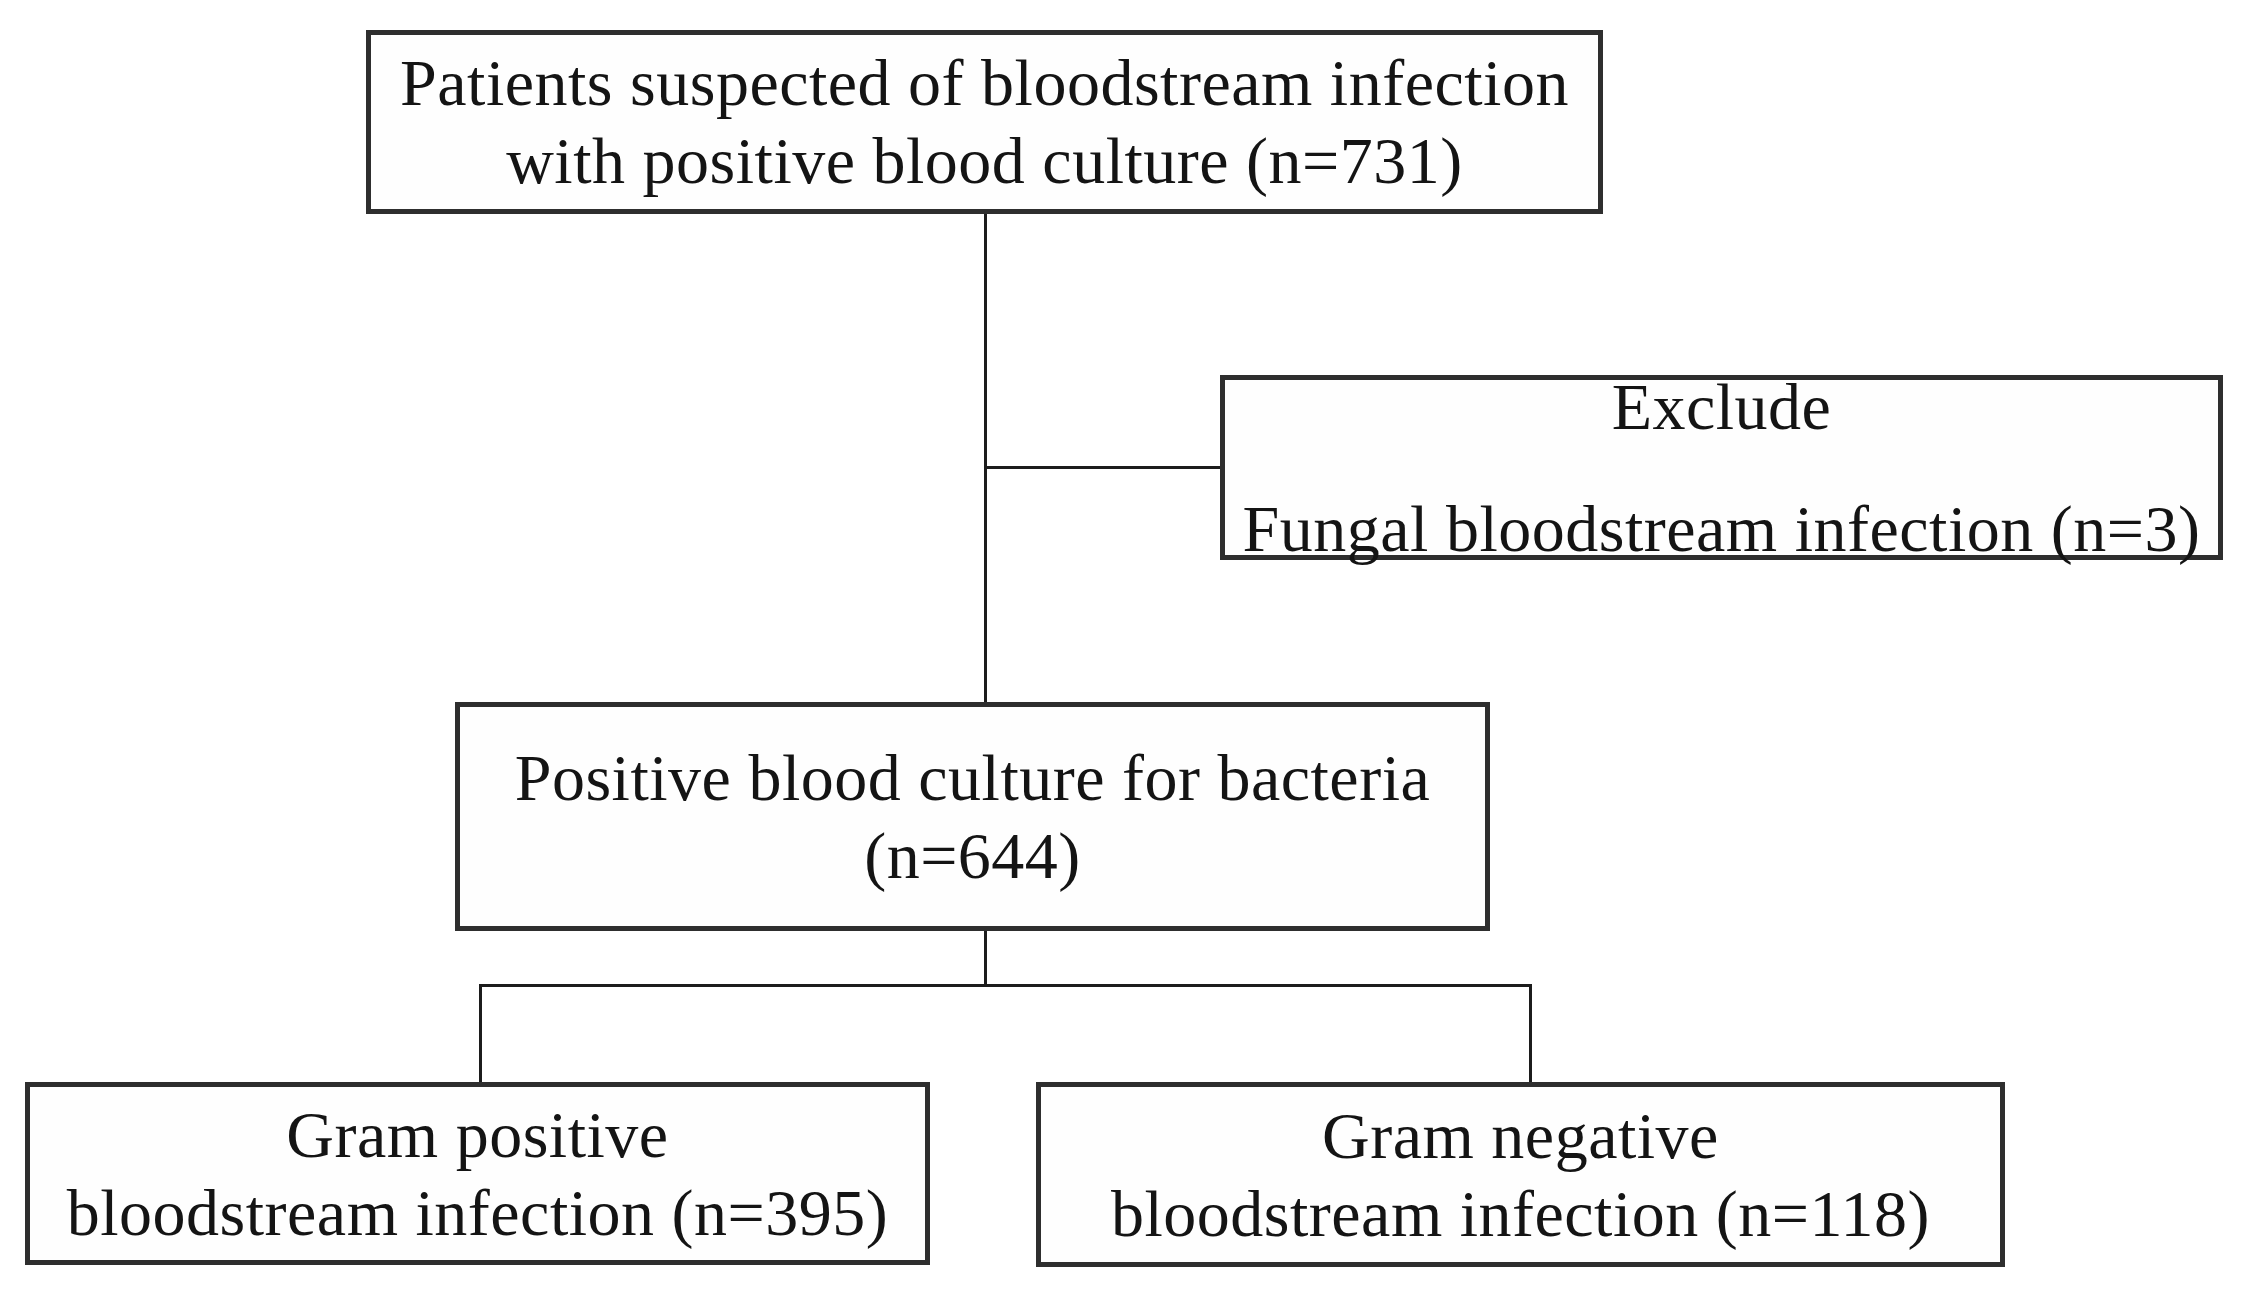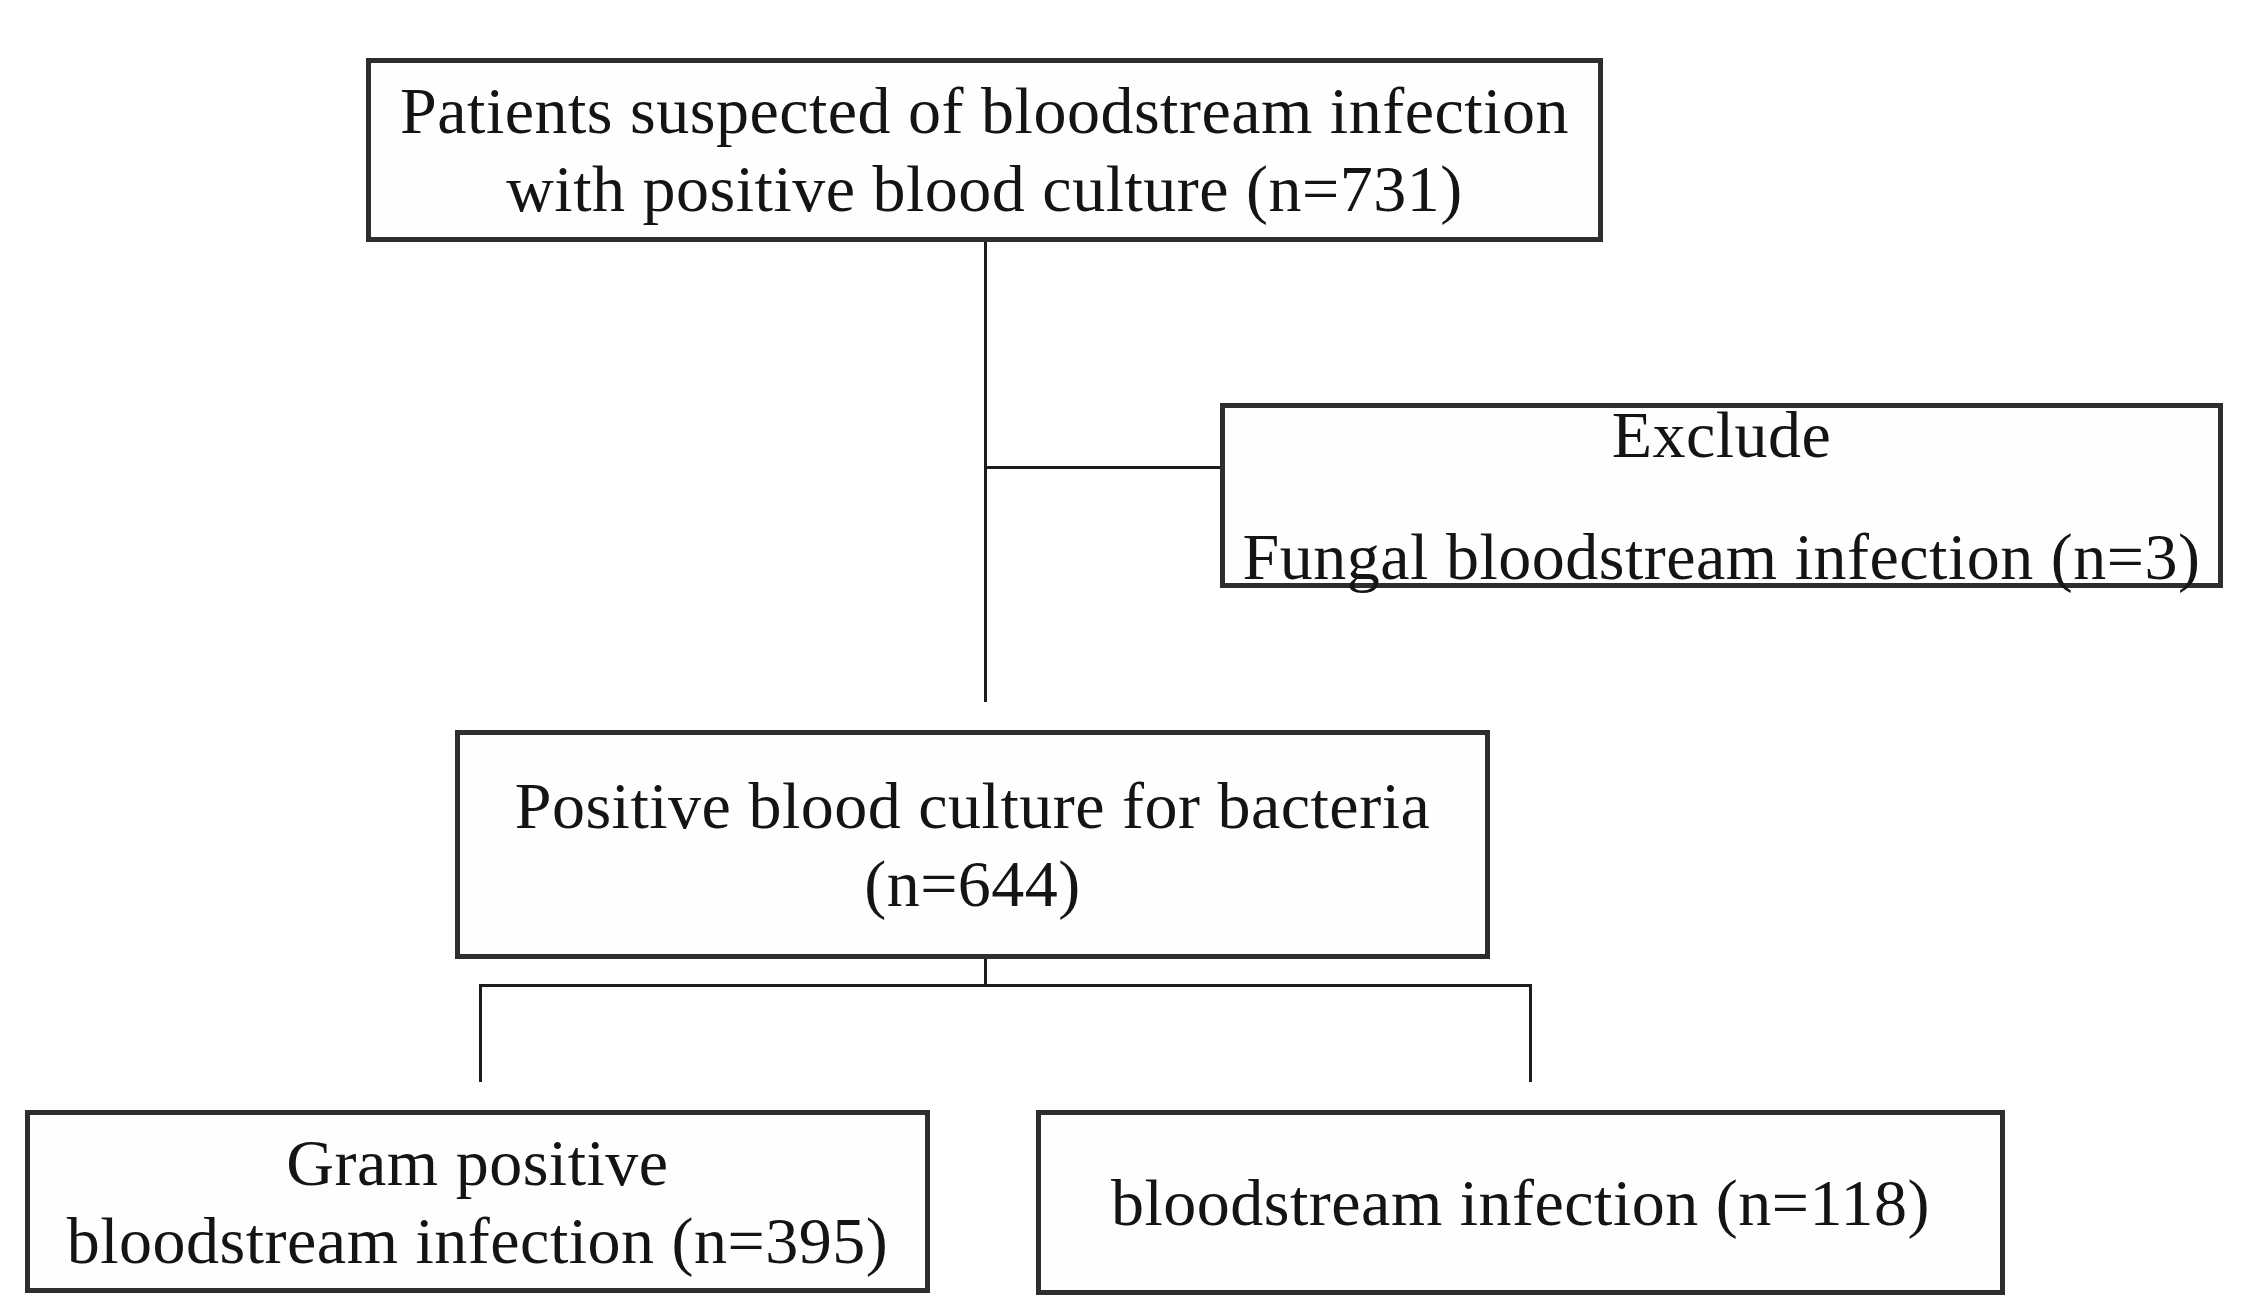--- a/index.html
+++ b/index.html
@@ -22,21 +22,20 @@
     background: #fefefe;
     display: flex;
     flex-direction: column;
     align-items: center;
     justify-content: center;
     text-align: center;
     color: #141414;
     font-size: 66px;
     line-height: 78px;
     letter-spacing: 0.5px;
-    margin-top: 28px;
   }
   .node span {
     display: block;
     white-space: nowrap;
   }
   .connector {
     position: absolute;
     background: #1c1c1c;
   }
   .connector.v { width: 3px; }
@@ -83,16 +82,17 @@
     <span>Positive blood culture for bacteria</span>
     <span>(n=644)</span>
   </div>
 
   <div class="node" id="node-gram-positive">
     <span>Gram positive</span>
     <span>bloodstream infection (n=395)</span>
   </div>
 
   <div class="node" id="node-gram-negative">
+    <span>Gram negative</span>
     <span>bloodstream infection (n=118)</span>
   </div>
 
 </div>
 
 </body></html>

